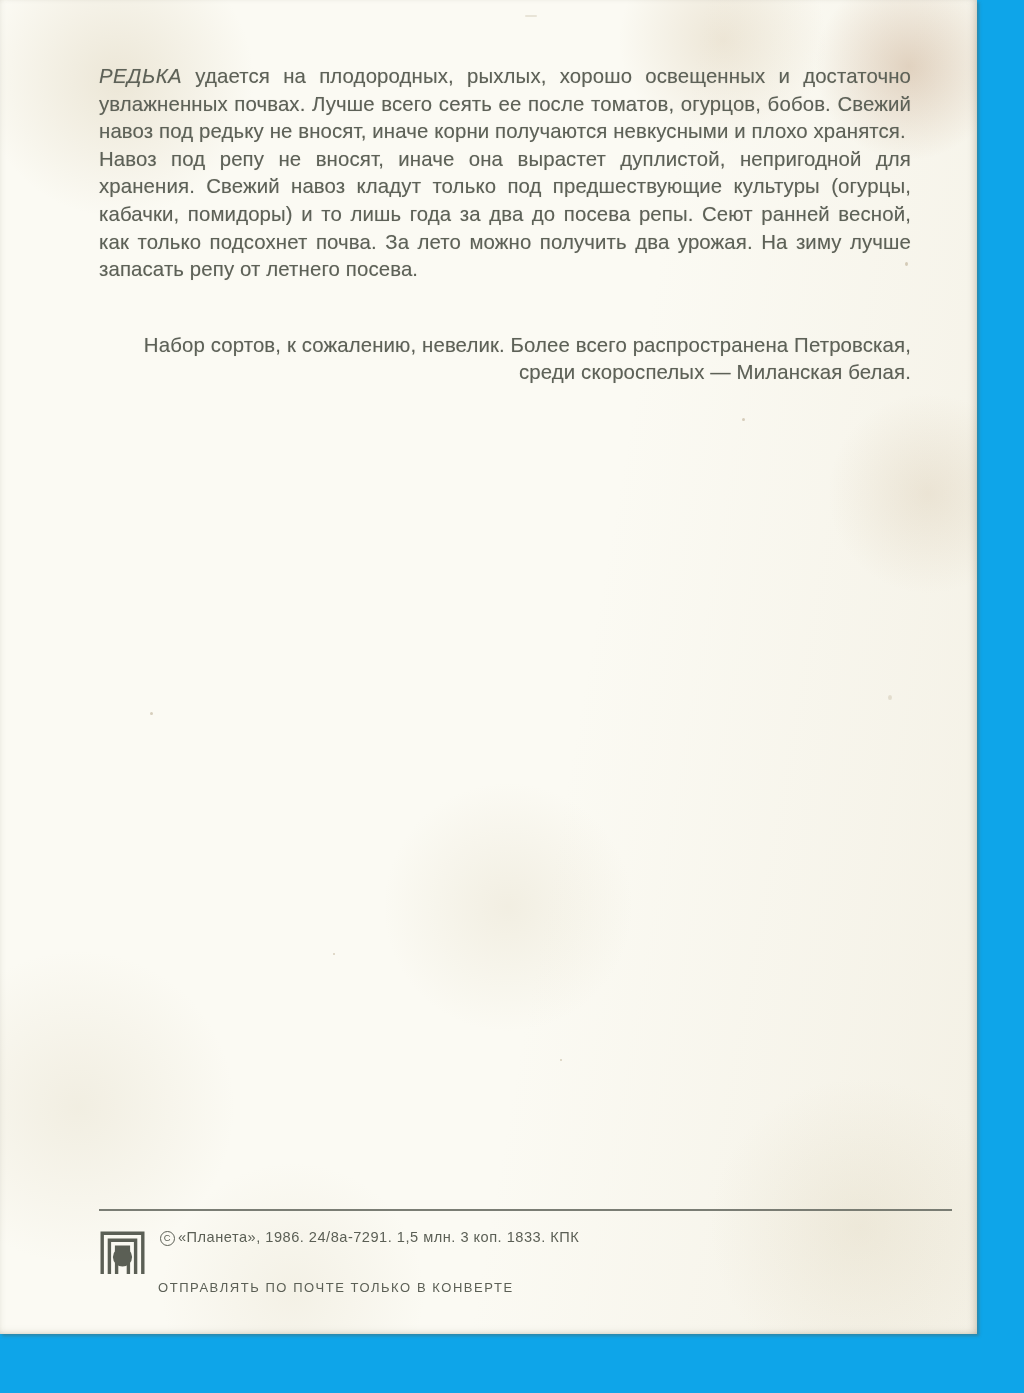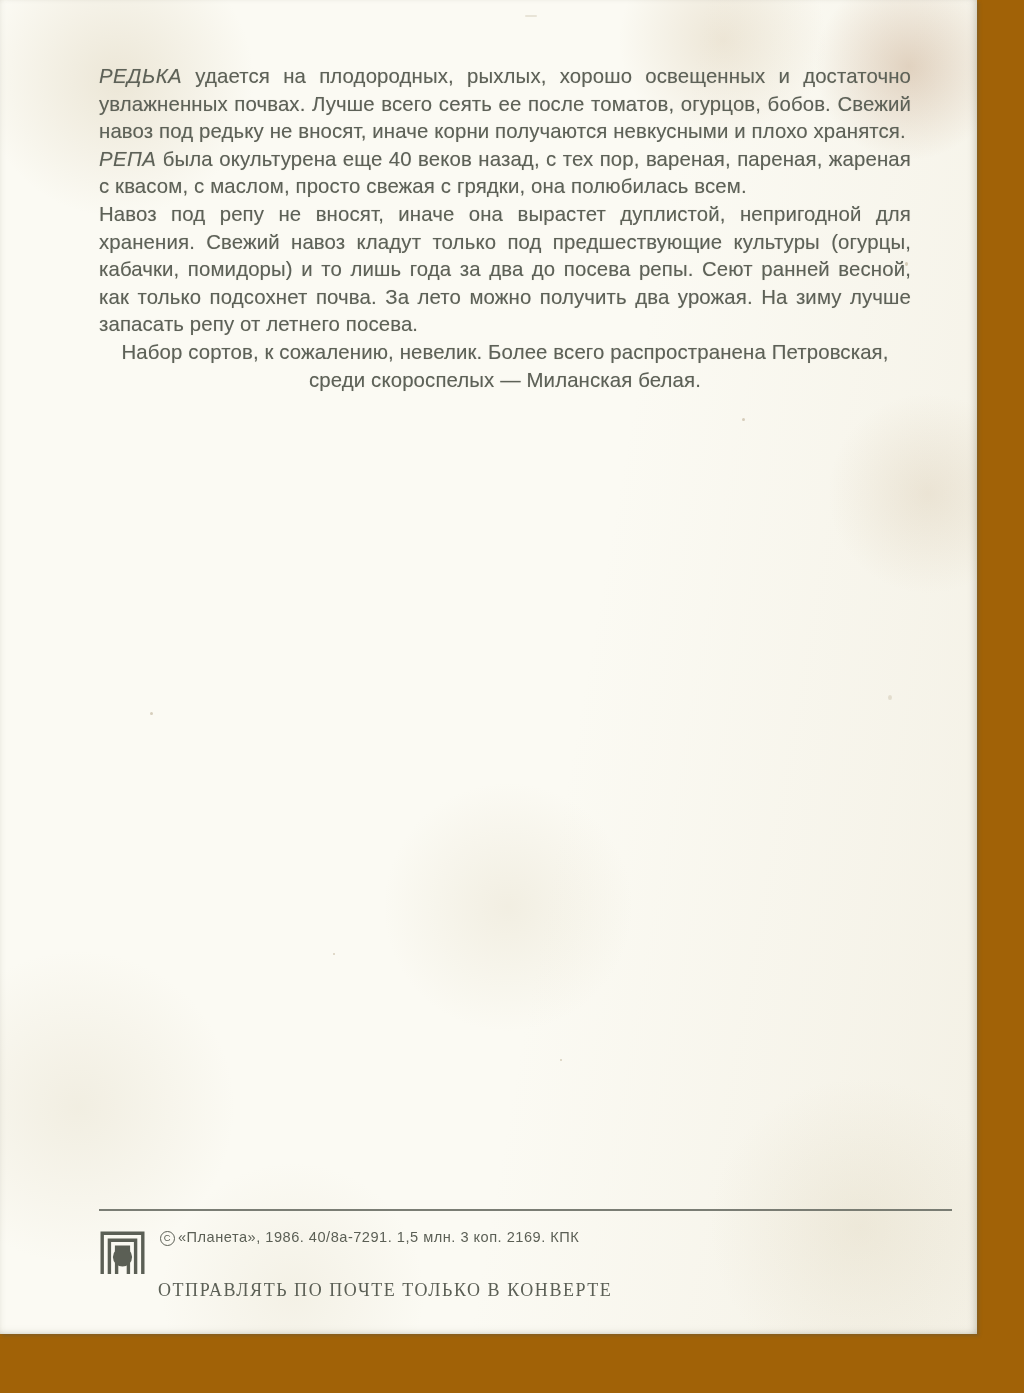--- a/index.html
+++ b/index.html
@@ -13,21 +13,21 @@
     height: 1393px;
     overflow: hidden;
     font-family: "Liberation Sans", sans-serif;
   }
 
   
   .scan-sheet {
     position: relative;
     width: 1024px;
     height: 1393px;
-    background: #a16207;
+    background: #0ea5e9;
   }
 
   
   .postcard {
     position: absolute;
     left: 0px;
     top: 0px;
     width: 977px;
     height: 1334px;
     background: #fbfaf3;
@@ -71,21 +71,21 @@
     margin: 0;
     color: #5d6157;
     font-family: "Liberation Sans", sans-serif;
     font-size: 20.4px;
     line-height: 27.6px;
     text-align: justify;
     text-justify: inter-word;
     letter-spacing: .12px;
     text-shadow: 0 0 .9px rgba(93,97,87,.34);
   }
-  .para.last-of-block { text-align: center; }
+  .para.last-of-block { text-align: right; margin-top: 48px; }
   .lead {
     font-style: italic;
     letter-spacing: .45px;
   }
 
   
   .rule {
     position: absolute;
     left: 99px;
     top: 1209px;
@@ -134,22 +134,22 @@
     line-height: 11px;
     text-align: center;
     vertical-align: 1px;
     margin-right: 3px;
   }
   .mail-notice {
     position: absolute;
     left: 158px;
     top: 1280px;
     color: #5b5f55;
-    font-family: Liberation Serif, serif;
-    font-size: 18px;
+    font-family: Liberation Sans, sans-serif;
+    font-size: 13px;
     letter-spacing: 1.55px;
     white-space: nowrap;
   }
 
   
   .speck {
     position: absolute;
     border-radius: 50%;
     background: rgba(160,140,104,.40);
     pointer-events: none;
@@ -172,21 +172,20 @@
     <div class="speck" style="left:888px;top:695px;width:4px;height:5px;opacity:.55;"></div>
     <div class="speck" style="left:333px;top:953px;width:2px;height:2px;"></div>
     <div class="speck" style="left:525px;top:15px;width:12px;height:2px;border-radius:2px;opacity:.5;"></div>
 
     <div class="body-text">
 
       <p class="para"><span class="lead">РЕДЬКА</span><span> удается на плодородных, рыхлых, хорошо освещенных и достаточно увлажненных почвах. Лучше всего сеять ее после томатов, огурцов, бобов. Свежий навоз под редьку не вносят, иначе корни получаются невкусными и плохо хранятся.</span></p>
 
 
 
-      <p class="para"><span class="lead">РЕПА</span><span> была окультурена еще 40 веков назад, с тех пор, вареная, пареная, жареная с квасом, с маслом, просто свежая с грядки, она полюбилась всем.</span></p>
 
 
       <p class="para"><span>Навоз под репу не вносят, иначе она вырастет дуплистой, непригодной для хранения. Свежий навоз кладут только под предшествующие культуры (огурцы, кабачки, помидоры) и то лишь года за два до посева репы. Сеют ранней весной, как только подсохнет почва. За лето можно получить два урожая. На зиму лучше запасать репу от летнего посева.</span></p>
 
       <p class="para last-of-block"><span>Набор сортов, к сожалению, невелик. Более всего распространена Петровская, среди скороспелых — Миланская белая.</span></p>
 
     </div>
 
     <div class="rule"></div>
 
@@ -198,21 +197,21 @@
             <g fill="none" stroke="#5b5f55" stroke-width="3.4">
               <path d="M3.2 46V5.2h40.6V46"></path>
               <path d="M10.4 46V12.2h26.2V46"></path>
               <path d="M17.6 46V19.2h11.8V46"></path>
             </g>
             <circle cx="23.5" cy="29" r="9.6" fill="#5b5f55"></circle>
           </svg>
         </div>
 
         <div class="imprint-lines">
-          <div class="imprint-line"><span class="copy-mark">C</span><span>«Планета», 1986. 40/8а-7291. 1,5 млн. 3 коп. 2169. КПК</span></div>
+          <div class="imprint-line"><span class="copy-mark">C</span><span>«Планета», 1986. 24/8а-7291. 1,5 млн. 3 коп. 1833. КПК</span></div>
         </div>
 
       </div>
     </div>
 
     <div class="mail-notice">ОТПРАВЛЯТЬ ПО ПОЧТЕ ТОЛЬКО В КОНВЕРТЕ</div>
 
   </div>
 </div>
 

